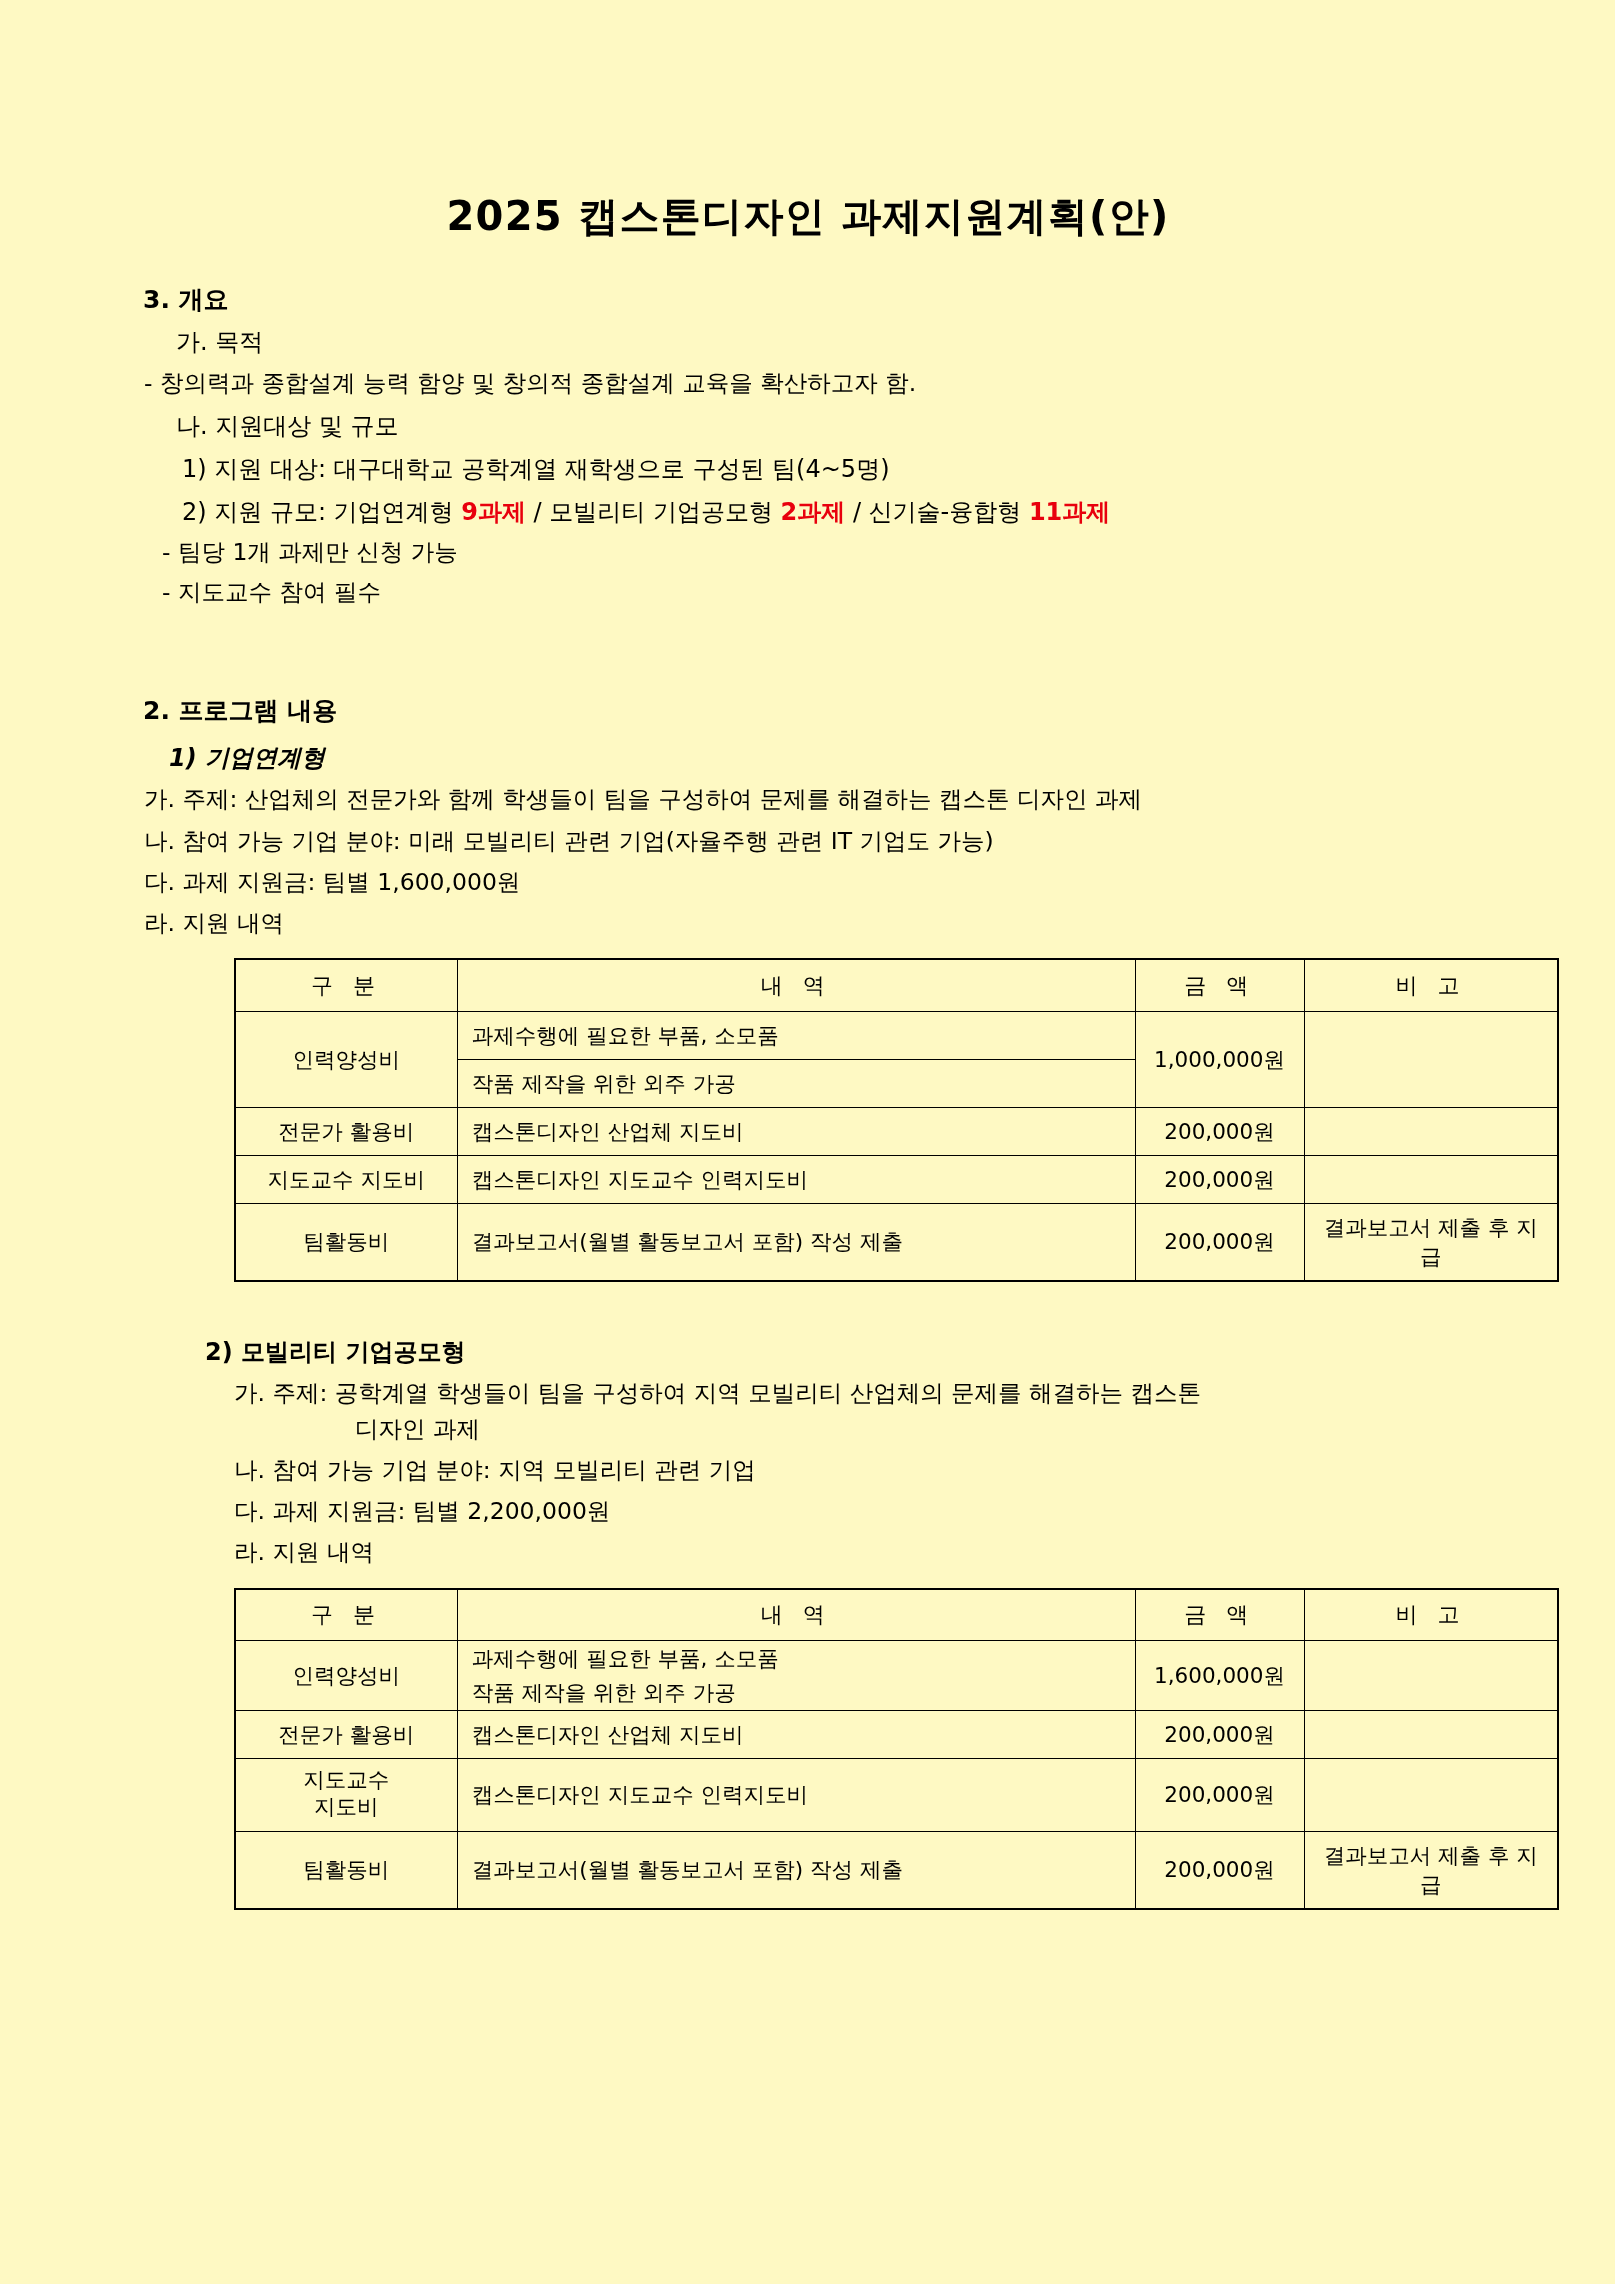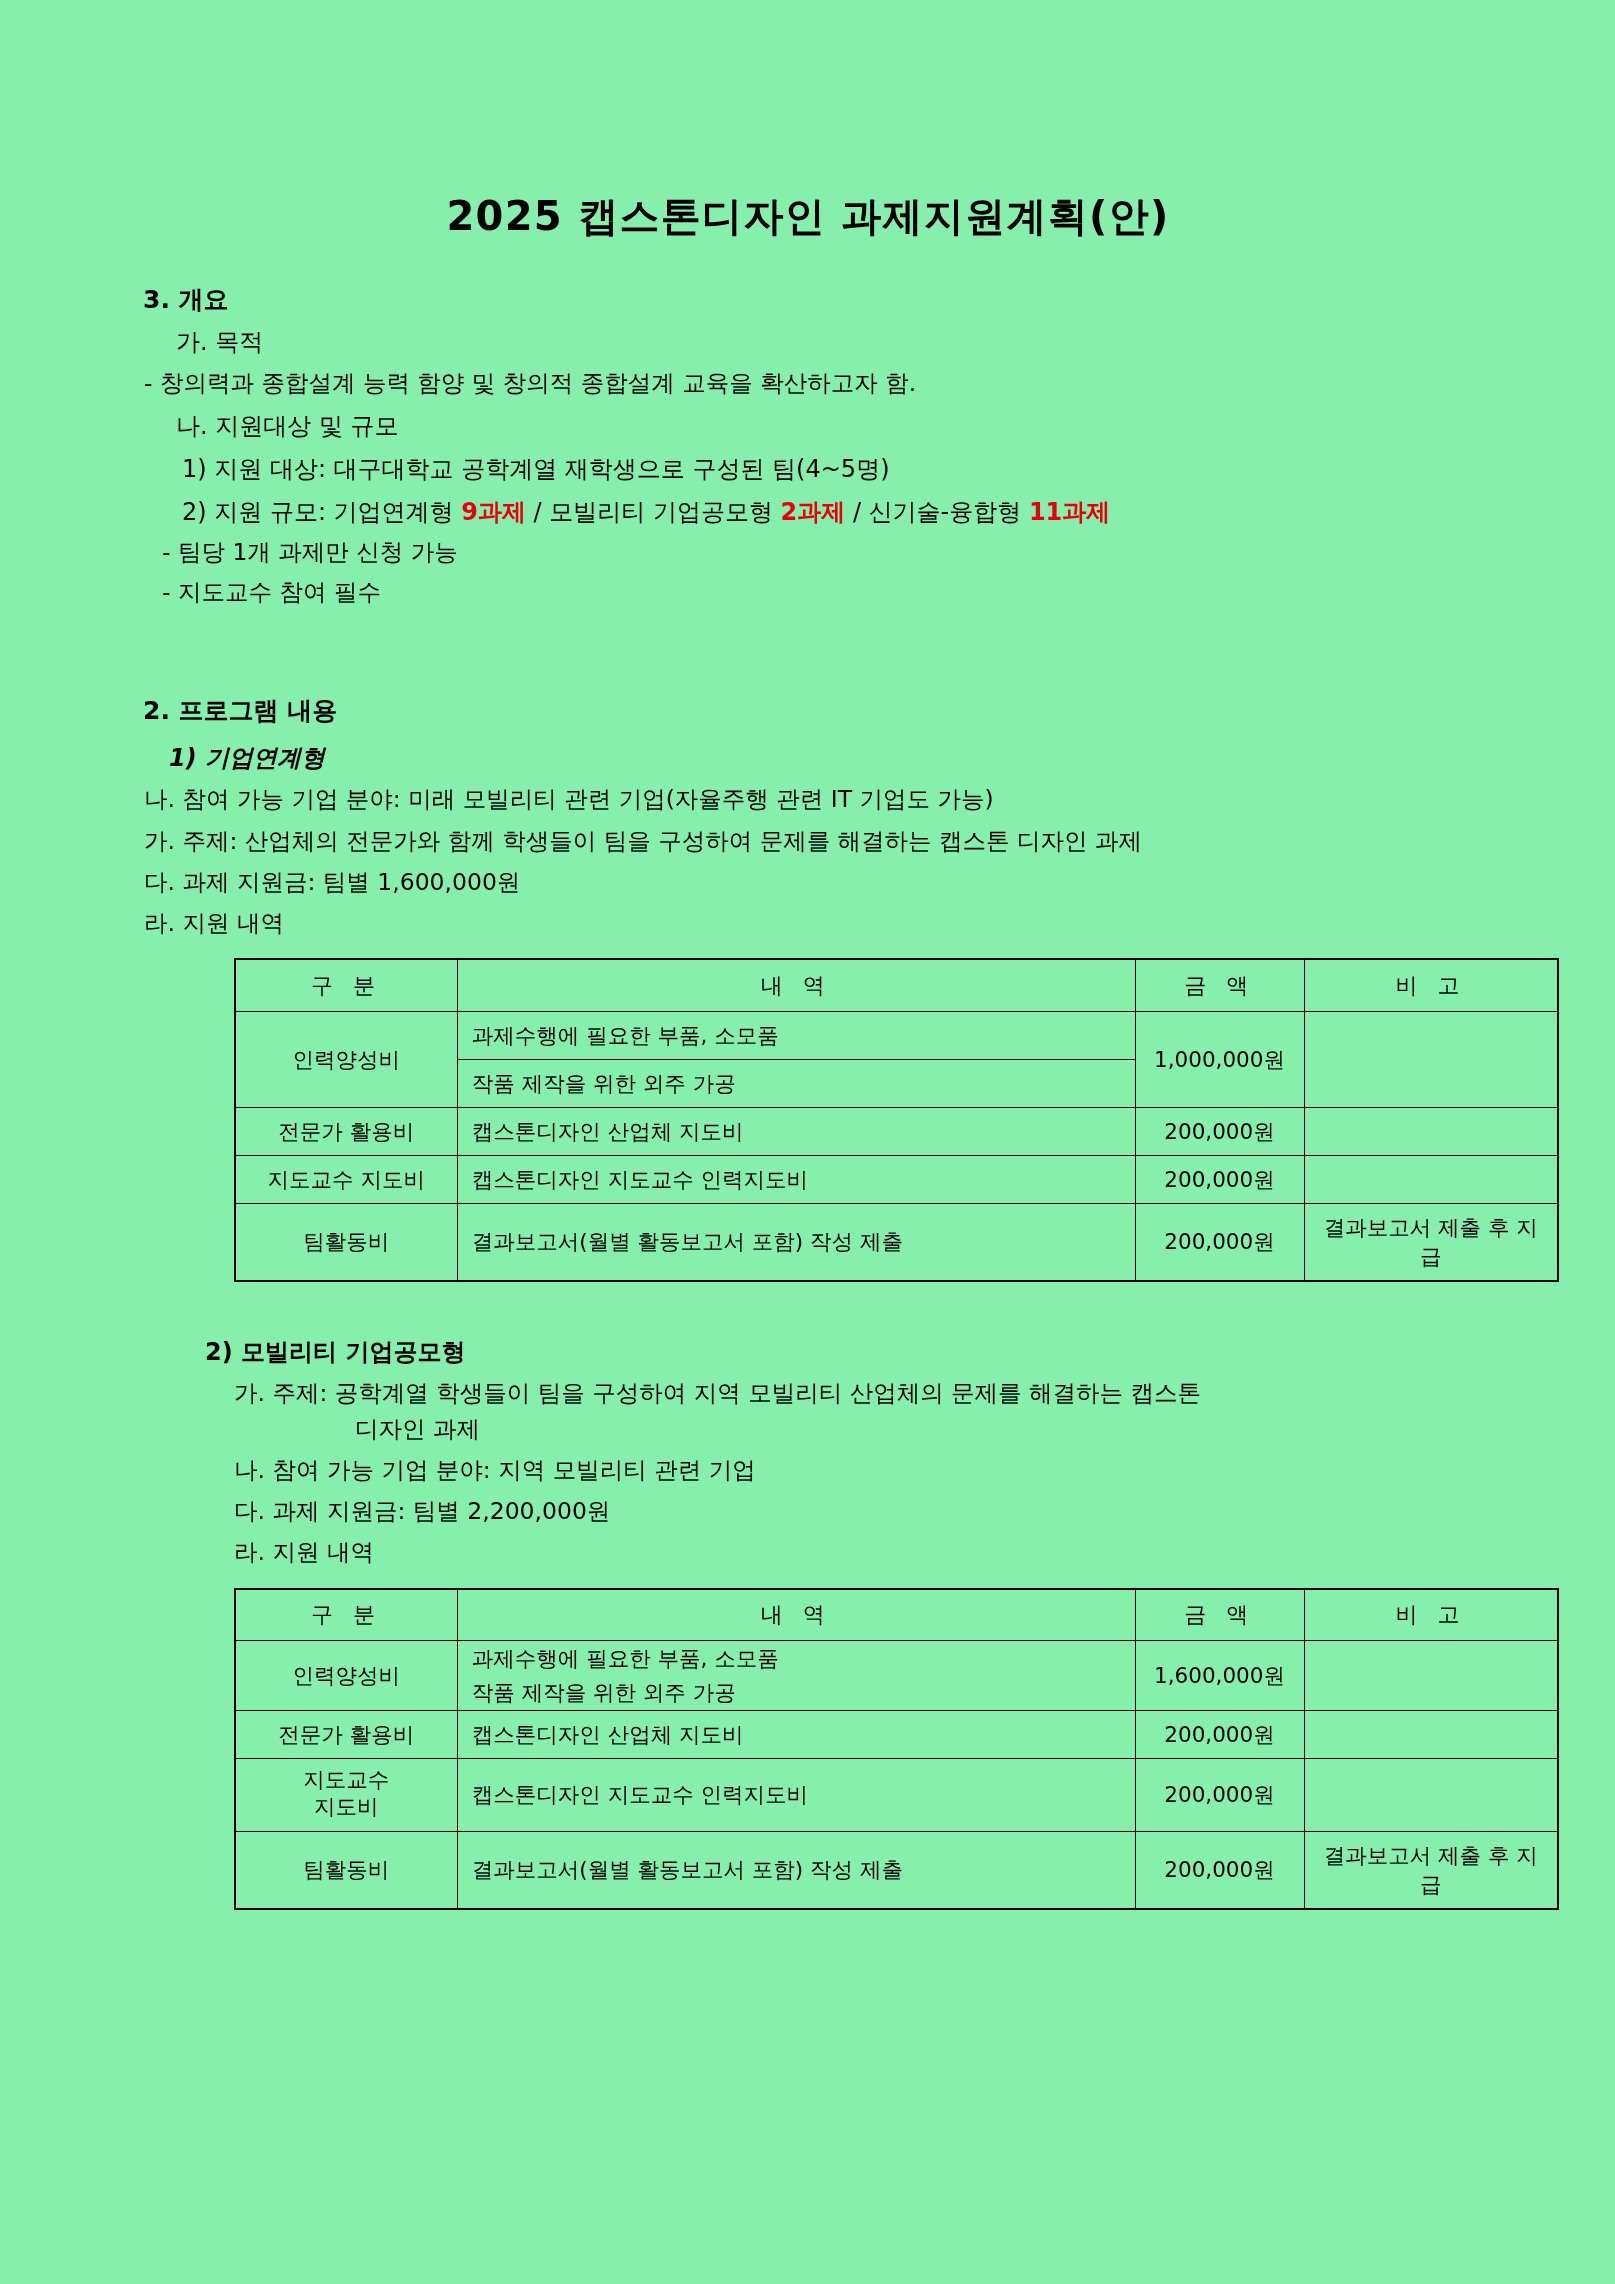--- a/index.html
+++ b/index.html
@@ -10,21 +10,21 @@
   body {
     font-family: "DejaVu Sans", "Liberation Sans", sans-serif;
     color: #000000;
   }
   .page {
     width: 1616px;
     height: 2284px;
     box-sizing: border-box;
     padding: 98px 78px 0 78px;
     position: relative;
-    background: #86efac;
+    background: #fef9c3;
     overflow: hidden;
   }
   .doc-title {
     text-align: center;
     font-size: 40px;
     font-weight: bold;
     letter-spacing: 1.3px;
     margin: 91px 0 0 0;
     padding: 0;
   }
@@ -123,22 +123,22 @@
     <div class="lvl3">- 팀당 1개 과제만 신청 가능</div>
     <div class="lvl3">- 지도교수 참여 필수</div>
   </div>
 
   <div class="spacer-lg"></div>
 
   <div class="section">
     <div class="section-head">2. 프로그램 내용</div>
 
     <div class="lvl1b" style="margin-top:14.3px;font-style:italic;">1) 기업연계형</div>
+    <div class="lvl2">가. 주제: 산업체의 전문가와 함께 학생들이 팀을 구성하여 문제를 해결하는 캡스톤 디자인 과제</div>
     <div class="lvl2">나. 참여 가능 기업 분야: 미래 모빌리티 관련 기업(자율주행 관련 IT 기업도 가능)</div>
-    <div class="lvl2">가. 주제: 산업체의 전문가와 함께 학생들이 팀을 구성하여 문제를 해결하는 캡스톤 디자인 과제</div>
     <div class="lvl2">다. 과제 지원금: 팀별 1,600,000원</div>
     <div class="lvl2">라. 지원 내역</div>
 
     <table class="grid">
       <colgroup>
         <col style="width:222px">
         <col style="width:678px">
         <col style="width:169px">
         <col style="width:254px">
       </colgroup>

